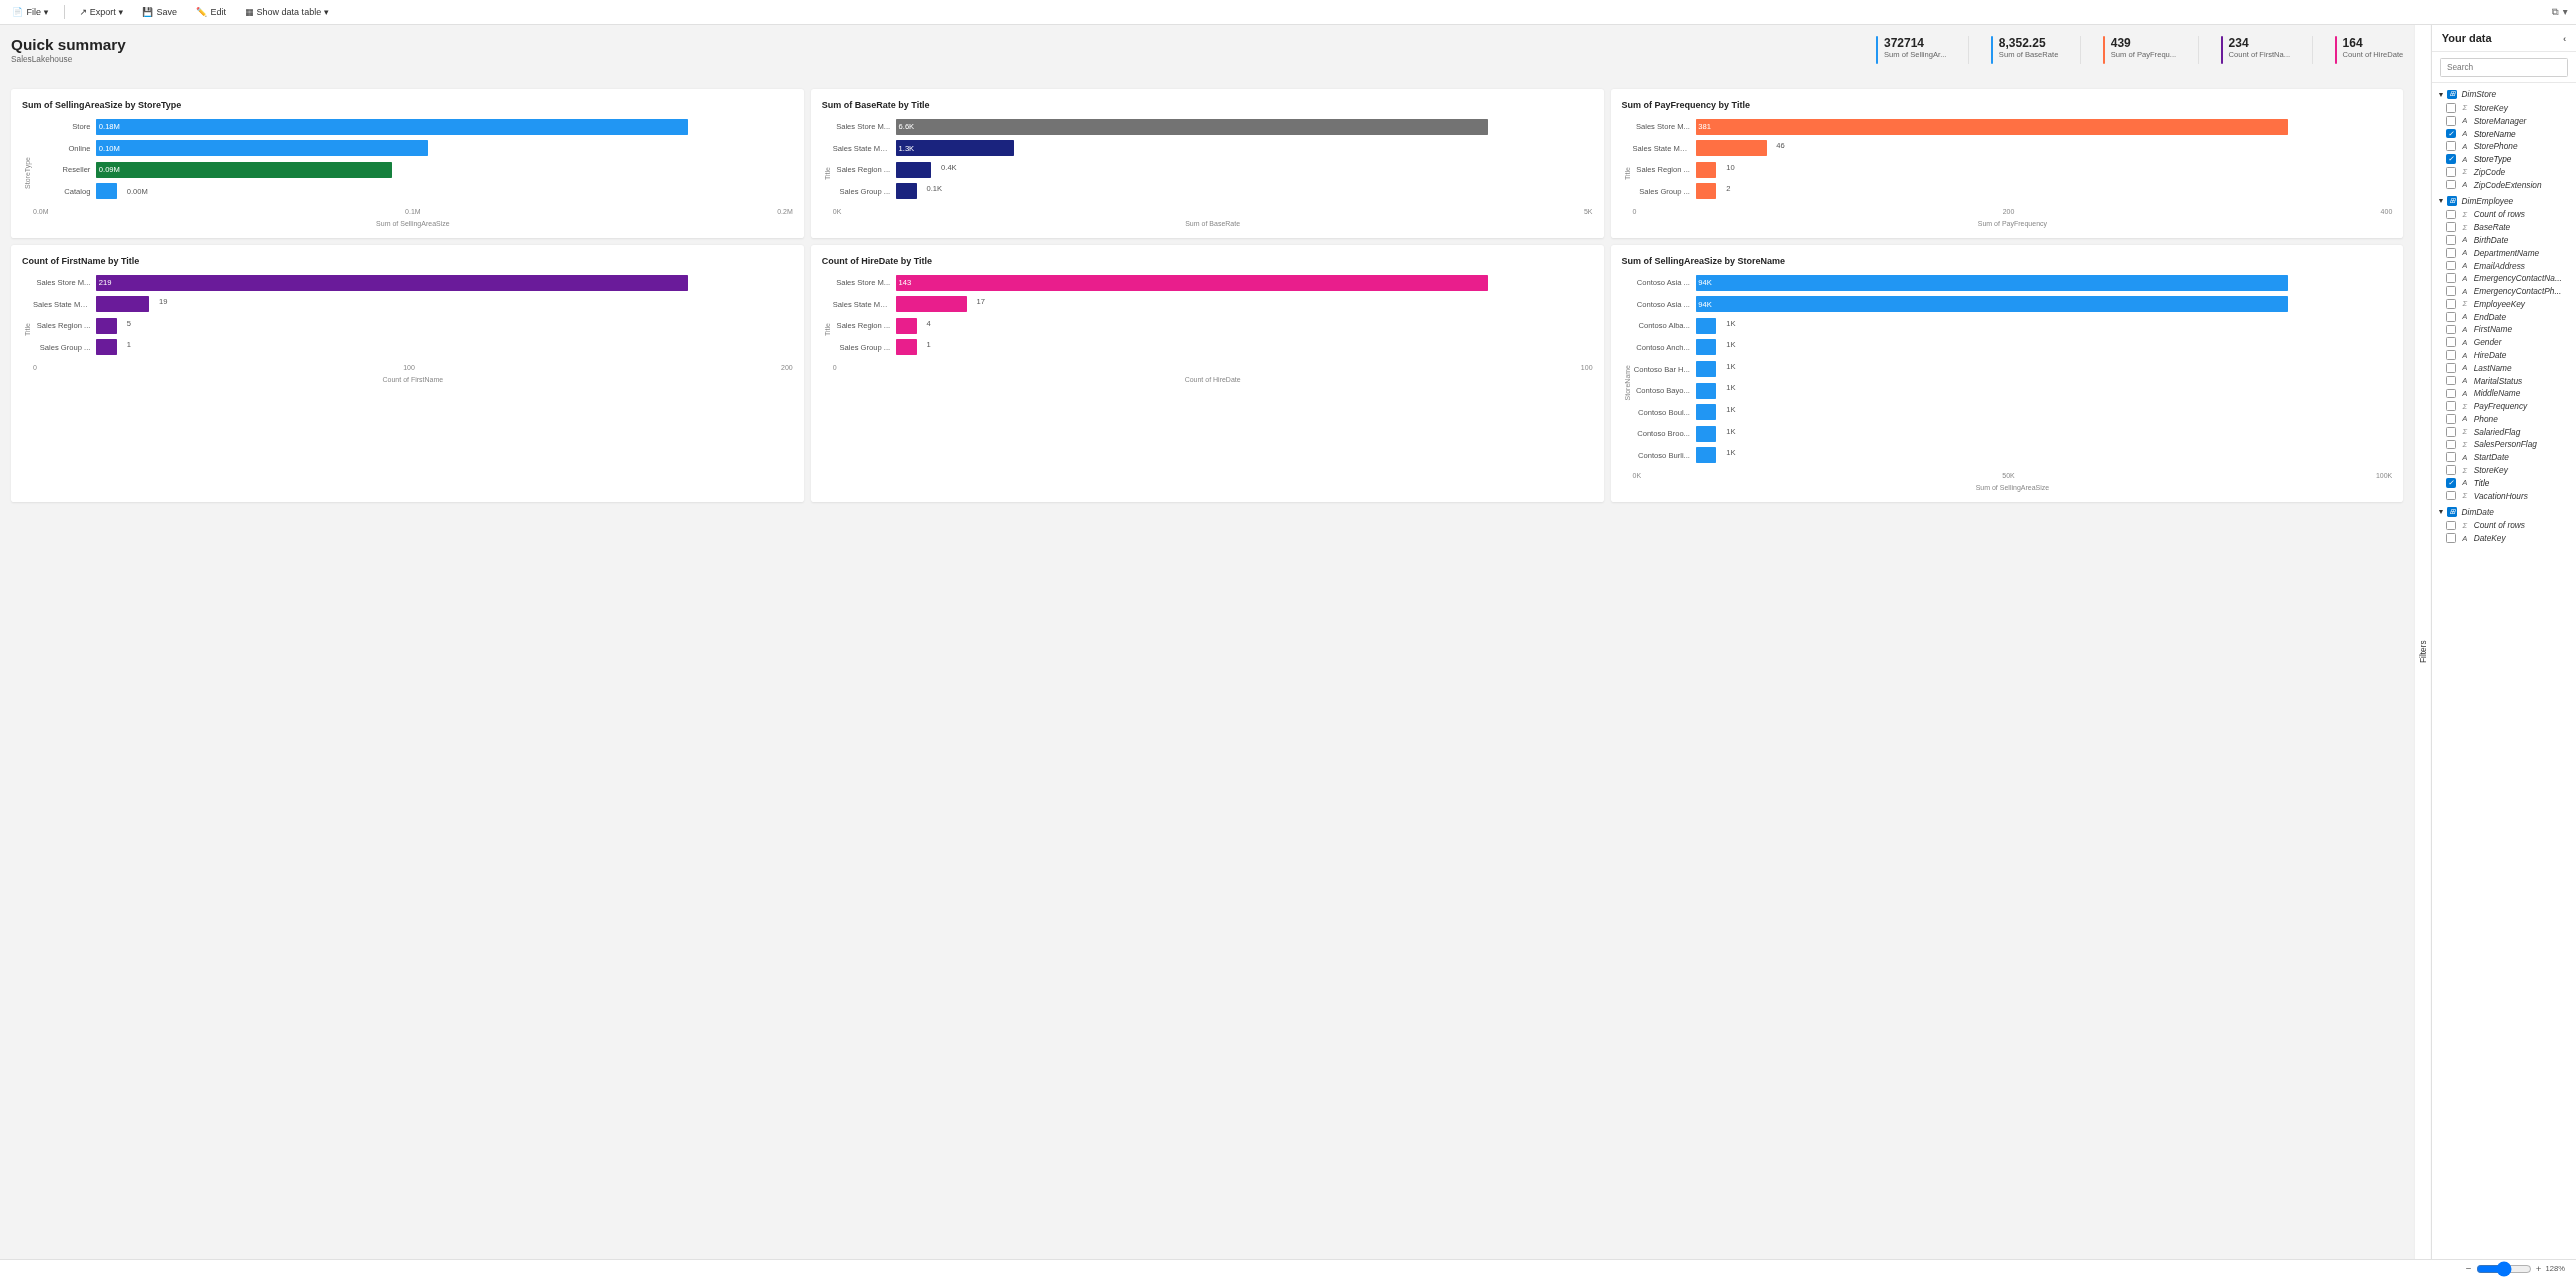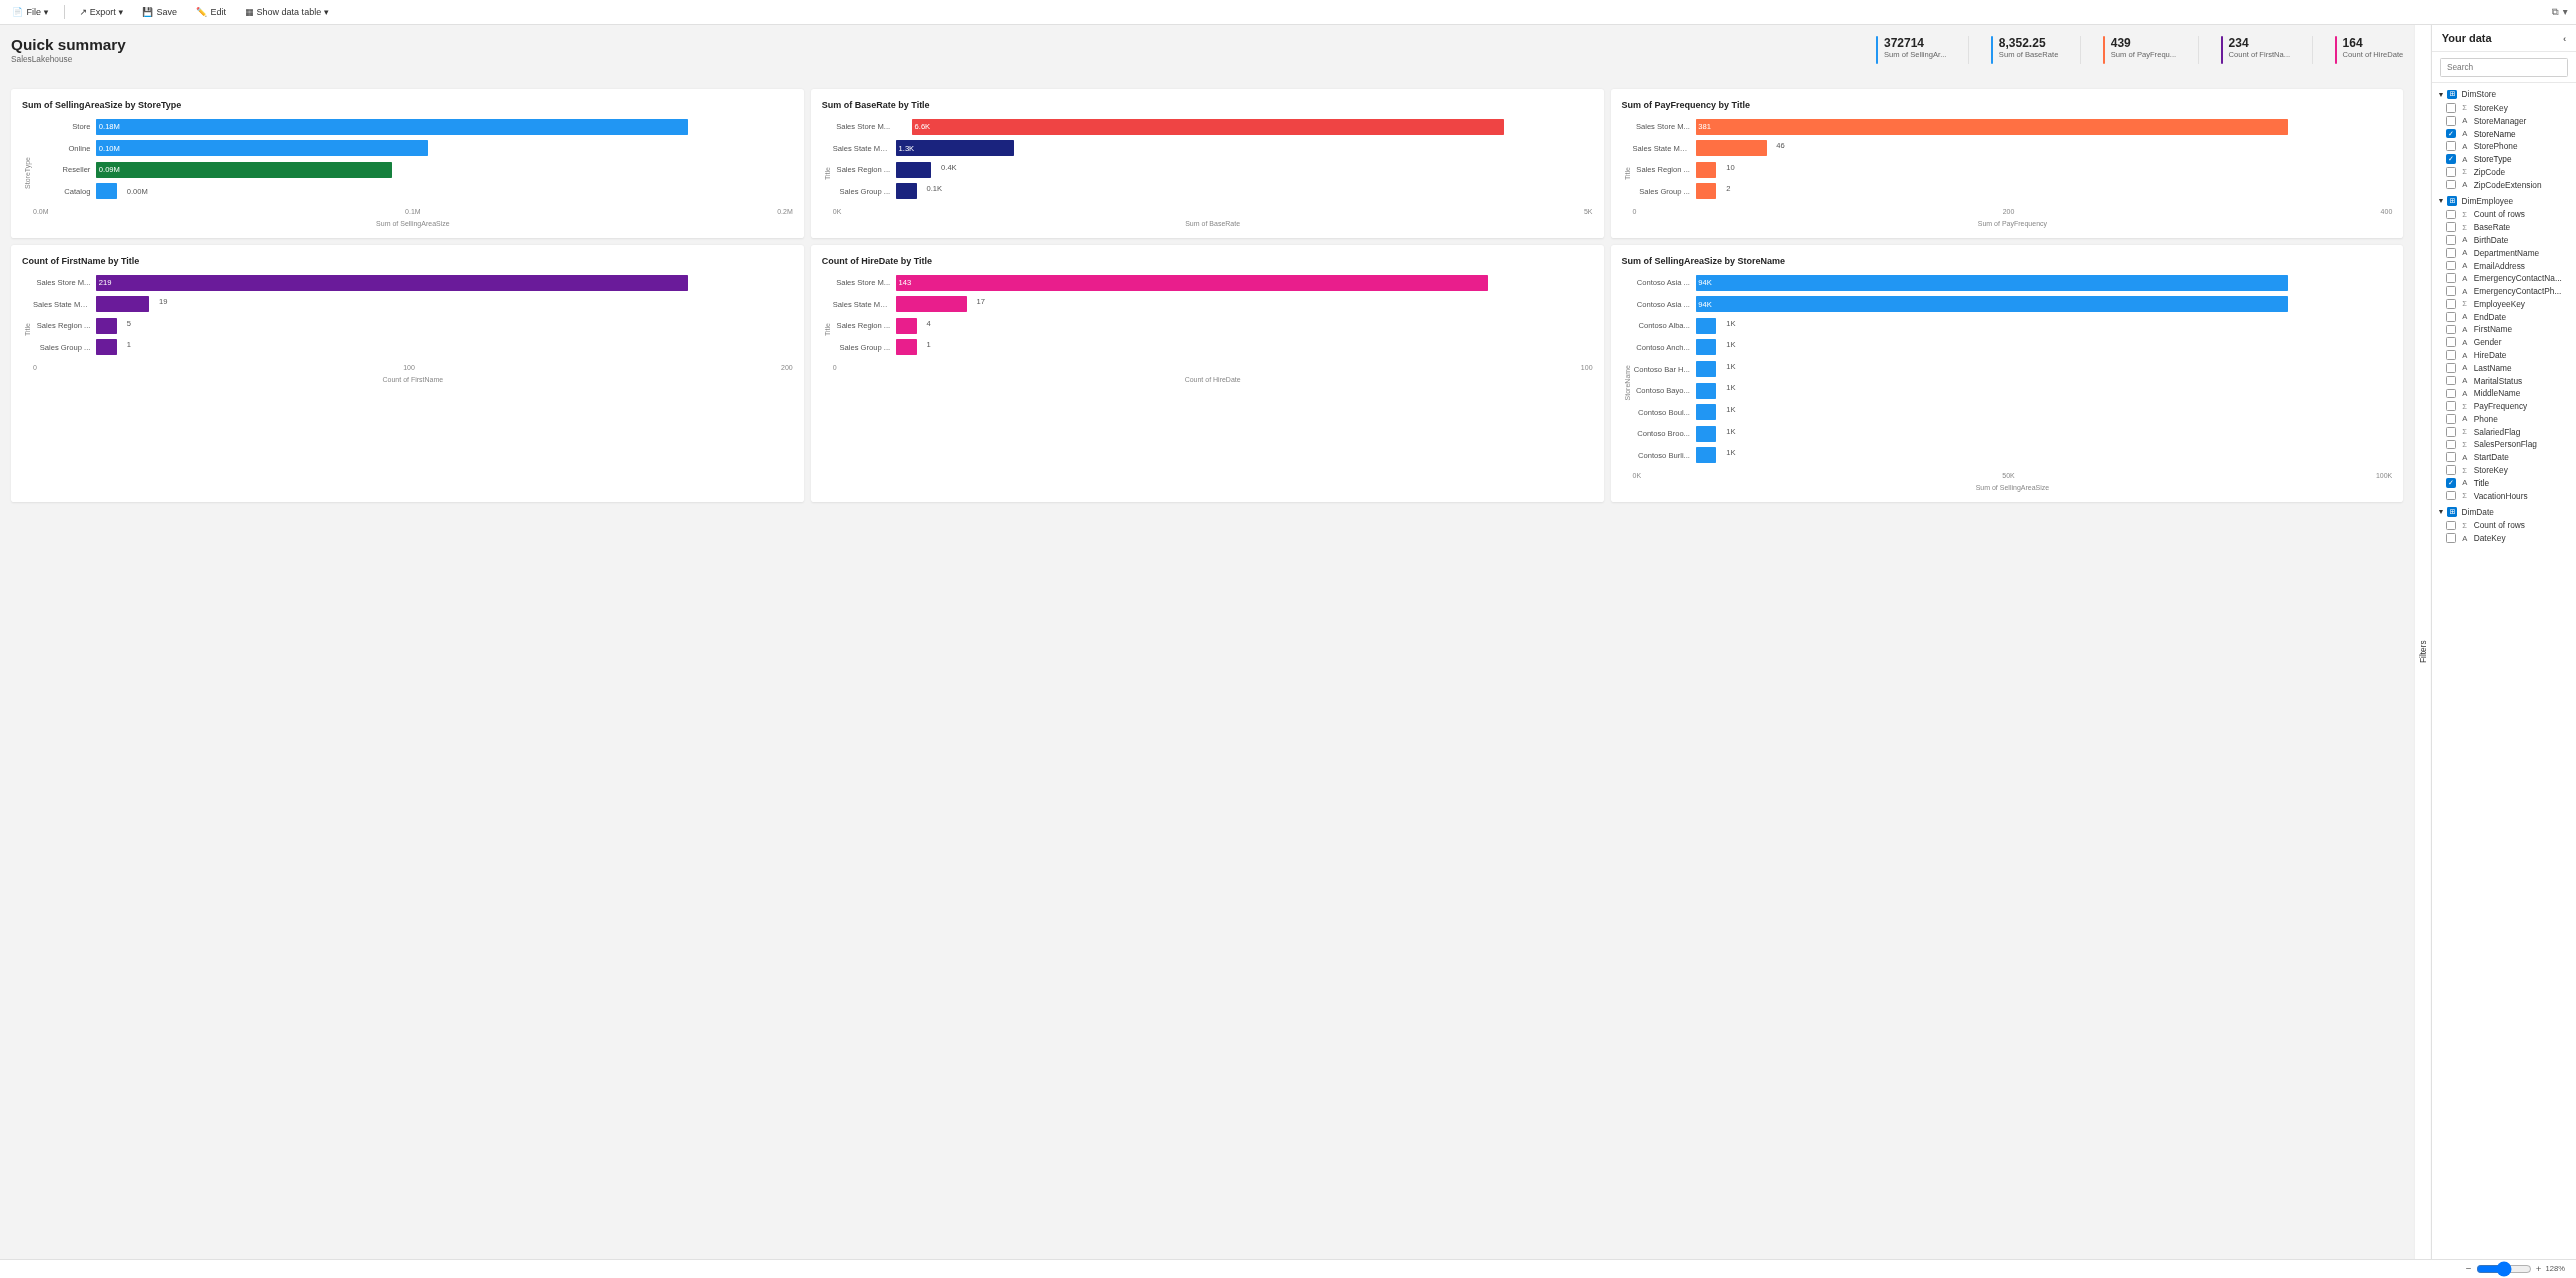--- a/index.html
+++ b/index.html
@@ -51,21 +51,21 @@
 
     
     .axis-ticks { display: flex; justify-content: space-between; margin-top: 2.8px; padding-left: 0; }
     .axis-tick { font-size: 7px; color: #888; }
 
     
     .sidebar { width: 145px; background: #fff; border-left: 0.7px solid #e0e0e0; display: flex; flex-direction: column; overflow: hidden; }
     .sidebar-header { padding: 7px 9.7px; font-size: 11px; font-weight: 600; color: #242424; border-bottom: 0.7px solid #e8e8e8; display: flex; align-items: center; justify-content: space-between; }
     .sidebar-search { padding: 5.6px 8.3px; border-bottom: 0.7px solid #e8e8e8; }
     .sidebar-search input { width: 100%; padding: 3.5px 5.6px; border: 0.7px solid #d0d0d0; border-radius: 1.4px; font-size: 8.3px; }
-    .sidebar-content { flex: 1; overflow-y: auto; padding: 4.2px 0; }
+    .sidebar-content { flex: 1; overflow-y: auto; padding: 4.2px 0; font-style: italic; }
     .sidebar-section { margin-bottom: 2.8px; }
     .sidebar-section-header { display: flex; align-items: center; padding: 2.1px 5.6px; font-size: 8.3px; color: #333; cursor: pointer; gap: 2.8px; }
     .sidebar-item { display: flex; align-items: center; padding: 1.4px 8.3px 1.4px 14px; font-size: 8.3px; color: #333; cursor: pointer; gap: 4.2px; }
     .sidebar-item.checked { color: #242424; }
     .checkbox { width: 9.7px; height: 9.7px; border: 0.7px solid #999; border-radius: 1.4px; display: flex; align-items: center; justify-content: center; flex-shrink: 0; }
     .checkbox.checked { background: #0078d4; border-color: #0078d4; }
     .checkbox-check { color: #fff; font-size: 7px; }
     .sigma-icon { color: #888; font-size: 7.6px; width: 9.7px; text-align: center; flex-shrink: 0; }
 
     
@@ -230,21 +230,21 @@
       <div class="chart-with-yaxis">
         <div class="y-axis-container">
           <span class="y-axis-text">Title</span>
         </div>
         <div class="chart-content">
           <div class="bar-chart">
 
       <div class="bar-row">
         <div class="bar-label">Sales Store M...</div>
         <div class="bar-track">
-          <div class="bar-fill" style="width:85%;background:#ef4444;margin-left:16px;">
+          <div class="bar-fill" style="width:85%;background:#737373;">
             <span class="bar-value-inside">6.6K</span>
           </div>
 
         </div>
       </div>
 
       <div class="bar-row">
         <div class="bar-label">Sales State Ma...</div>
         <div class="bar-track">
           <div class="bar-fill" style="width:17%;background:#1A237E;">

